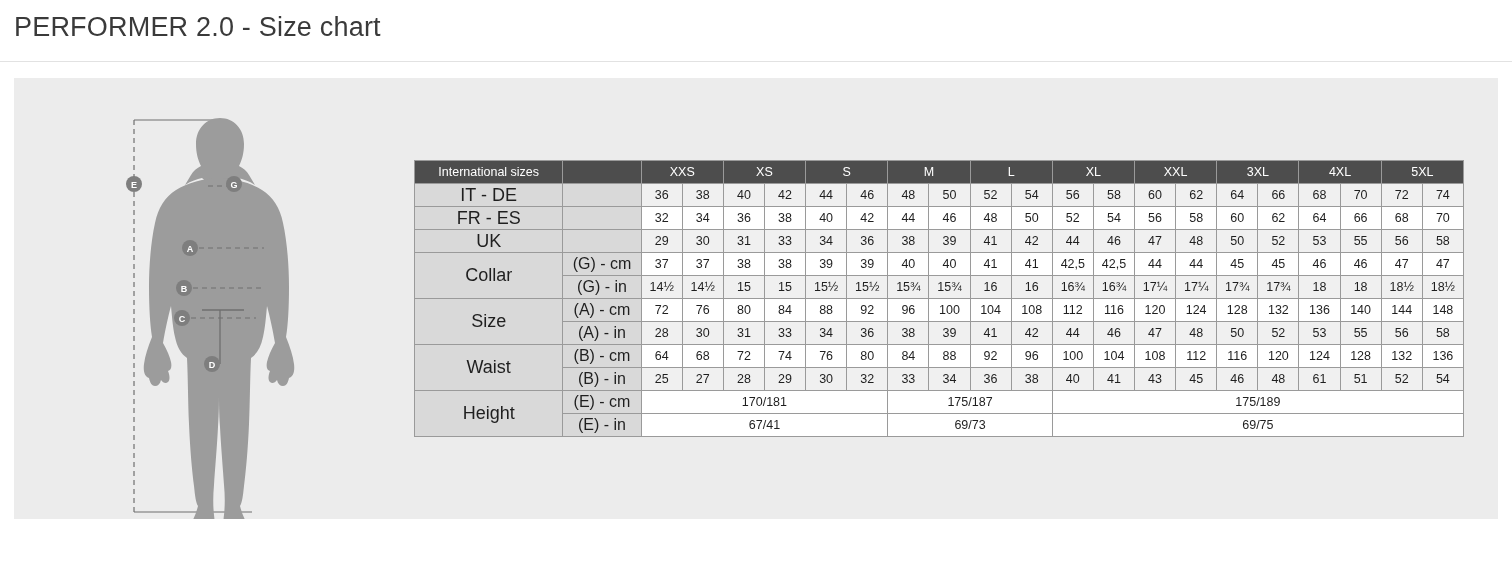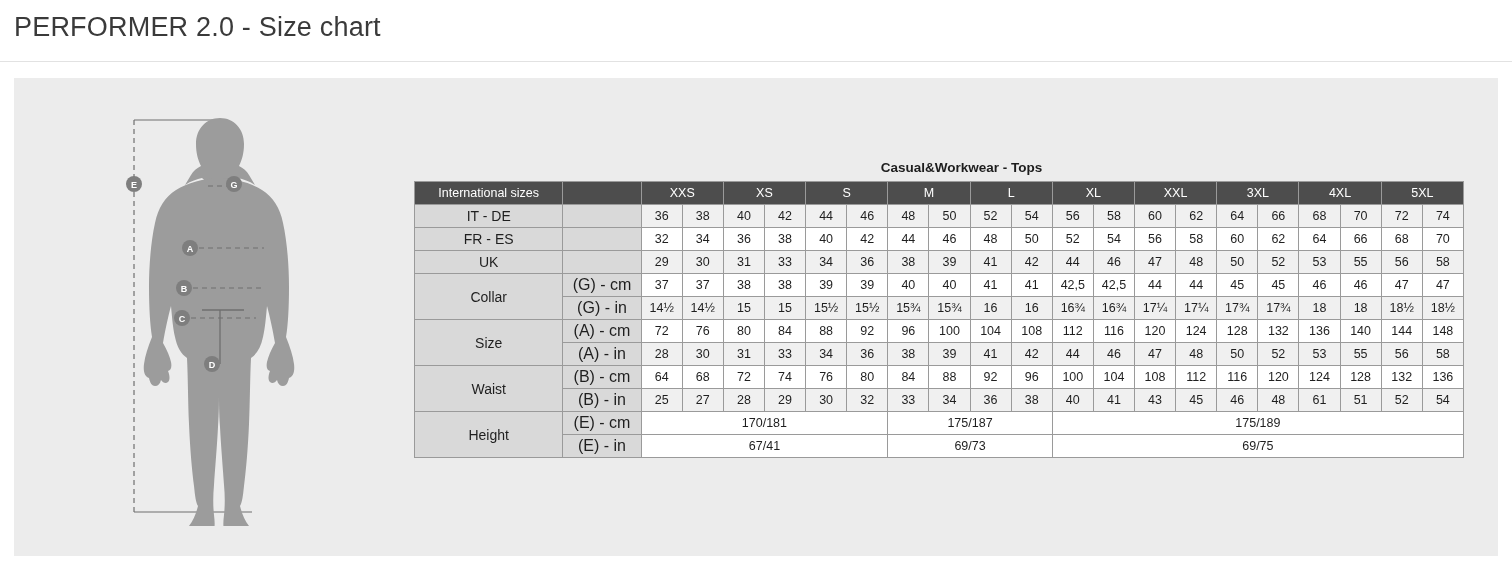--- a/index.html
+++ b/index.html
@@ -4,21 +4,21 @@
 <style>
   html, body {
     margin: 0;
     padding: 0;
     background: #ffffff;
     font-family: "Liberation Sans", sans-serif;
   }
   #page {
     position: relative;
     width: 1512px;
-    height: 580px;
+    height: 519px;
     overflow: hidden;
     background: #ffffff;
   }
   .page-header {
     height: 62px;
     box-sizing: border-box;
     padding: 12px 0 0 14px;
     border-bottom: 1px solid #e2e2e2;
   }
   .page-title {
@@ -97,21 +97,21 @@
     width: 148px;
   }
   th.hdr-sub {
     width: 78px;
   }
   td.row-label {
     background: #d9d9d9;
     text-align: left;
     padding-left: 8px;
     font-weight: bold;
-    font-size: 14px;
+    font-size: 18px;
     width: 148px;
   }
   td.row-sub {
     background: #d9d9d9;
     text-align: left;
     padding-left: 8px;
     font-size: 16px;
     width: 78px;
   }
   td.v-light { background: #f0f0f0; }
@@ -227,21 +227,20 @@
               <text x="66" y="145.5">A</text>
               <text x="60" y="185.5">B</text>
               <text x="58" y="215.5">C</text>
               <text x="88" y="261.5">D</text>
             </g>
           </g>
         </svg>
       </div>
 
       <div class="table-block">
-        <div class="table-caption">Casual&amp;Workwear - Tops</div>
         <table class="size-chart">
           <colgroup>
             <col style="width:148px">
             <col style="width:78px">
             <col span="20" style="width:41px">
           </colgroup>
           <thead>
             <tr>
               <th class="hdr-label">International sizes</th>
               <th class="hdr-sub"></th>

